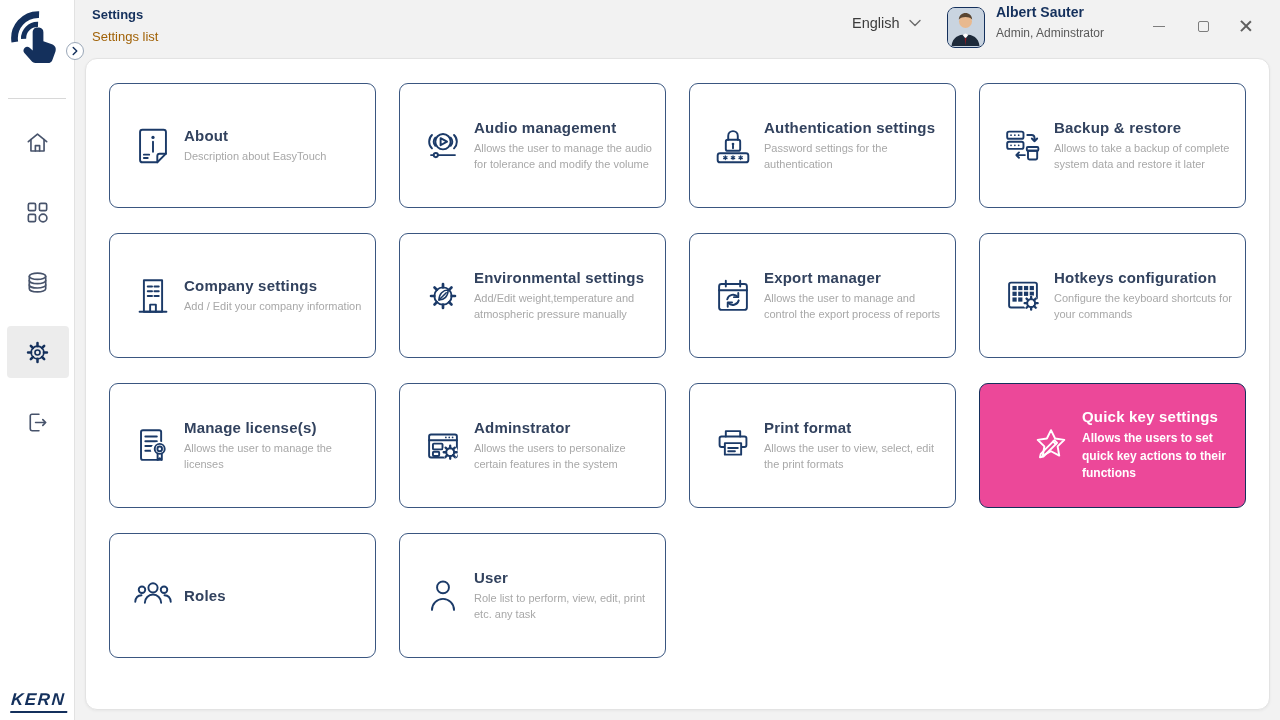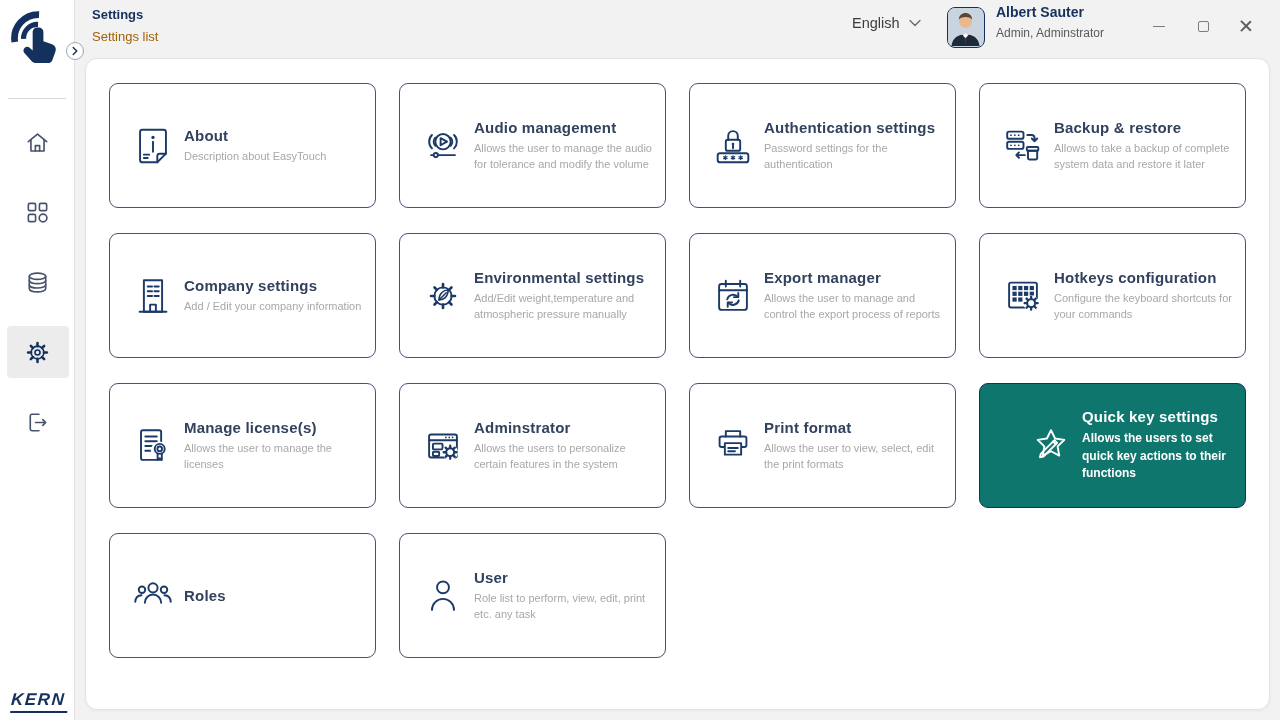--- a/index.html
+++ b/index.html
@@ -43,21 +43,21 @@
     width:1.6px;background:#5F5F5F;}
   .close-shape:before{transform:rotate(45deg);} .close-shape:after{transform:rotate(-45deg);}
 
   
   .main-panel{position:absolute;left:85px;top:58px;width:1185px;height:652px;background:#FFFFFF;
     border:1px solid #E3E3E3;border-radius:12px;box-shadow:0 1px 3px rgba(0,0,0,.05);z-index:1;}
   .grid{position:absolute;left:23px;top:24px;display:grid;grid-template-columns:repeat(4,267px);
     grid-auto-rows:125px;column-gap:23px;row-gap:25px;}
   .card{border:1.2px solid #3A5680;border-radius:9px;background:#fff;display:flex;align-items:center;
     padding:0 12px 0 20px;gap:8px;cursor:pointer;}
-  .card.highlighted{background:#0f766e;border-color:#14305C;padding-left:48px;}
+  .card.highlighted{background:#ec4899;border-color:#14305C;padding-left:48px;}
   .card-icon{width:46px;height:46px;flex:none;color:#1B3A68;}
   .card.highlighted .card-icon{color:#FFFFFF;}
   .card-icon svg{width:46px;height:46px;fill:none;stroke:currentColor;stroke-width:2;
     stroke-linecap:round;stroke-linejoin:round;}
   .card-text{display:flex;flex-direction:column;gap:5px;min-width:0;}
   .card-title{font-size:15px;font-weight:700;color:#32425E;letter-spacing:.2px;}
   .card.highlighted .card-title{color:#FFFFFF;}
   .card-desc{font-size:11px;color:#A8A8A8;line-height:1.45;}
   .card.highlighted .card-desc{color:#FFFFFF;font-weight:600;font-size:12px;}
   .defs-svg{position:absolute;width:0;height:0;overflow:hidden;}

